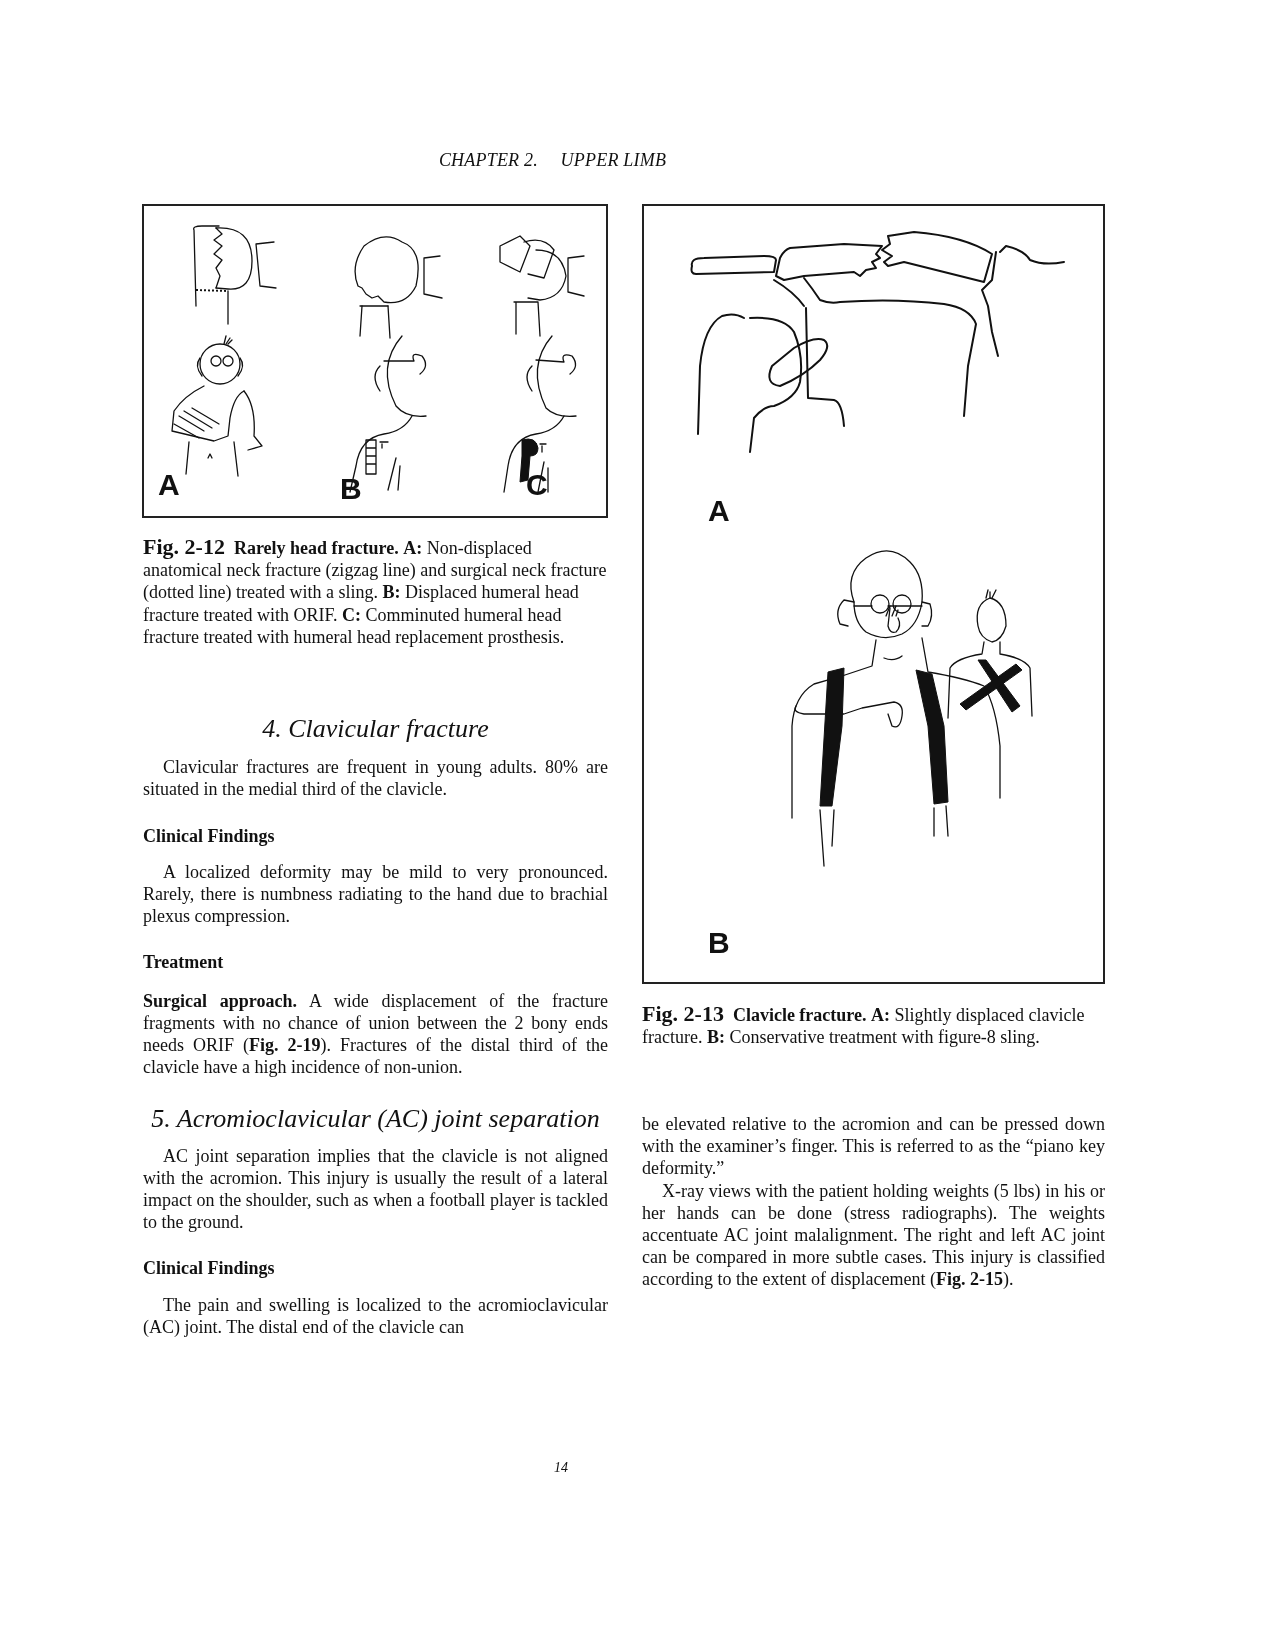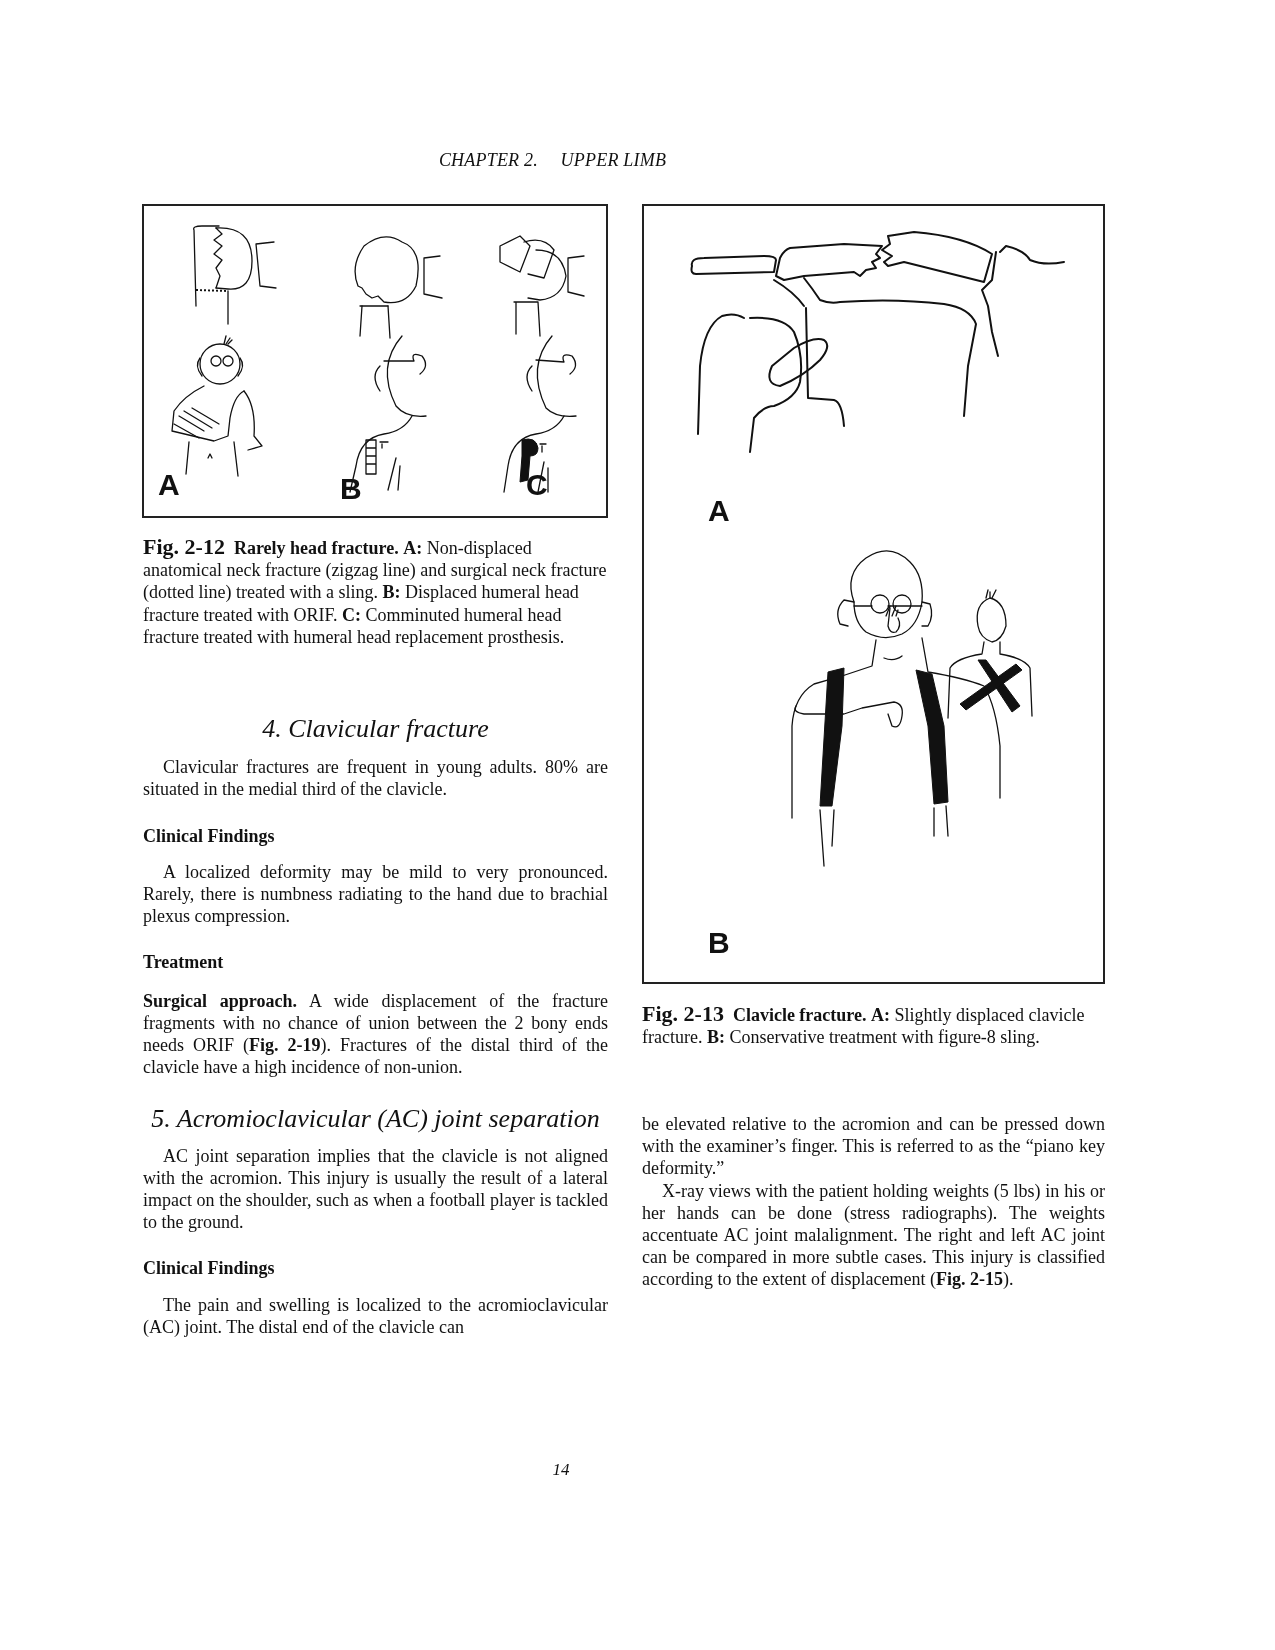--- a/index.html
+++ b/index.html
@@ -31,21 +31,21 @@
   .caption { font-size: 18px; line-height: 22.2px; }
   .caption .fignum { font-size: 22px; font-weight: bold; }
   .caption .figtitle { font-weight: bold; font-size: 18px; }
   .b { font-weight: bold; }
   .section-title {
     font-style: italic; font-weight: normal; font-size: 26px; margin: 0; text-align: center;
   }
   .subhead { font-weight: bold; font-size: 18px; margin: 0; }
   .page-num {
     position: absolute; top: 1460px; left: 0; width: 1122px; text-align: center;
-    font-style: italic; font-size: 17px; font-family: "Liberation Serif", serif;
+    font-style: italic; font-size: 14px; font-family: "Liberation Serif", serif;
   }
   .ink { fill: none; stroke: #111; stroke-width: 2; stroke-linecap: round; stroke-linejoin: round; }
   .ink-thin { fill: none; stroke: #111; stroke-width: 1.3; stroke-linecap: round; stroke-linejoin: round; }
   .ink-dot { fill: none; stroke: #111; stroke-width: 2; stroke-dasharray: 2 2; }
   .fill-black { fill: #111; stroke: #111; }
 </style>
 </head>
 <body>
 
 <div class="running-head">

